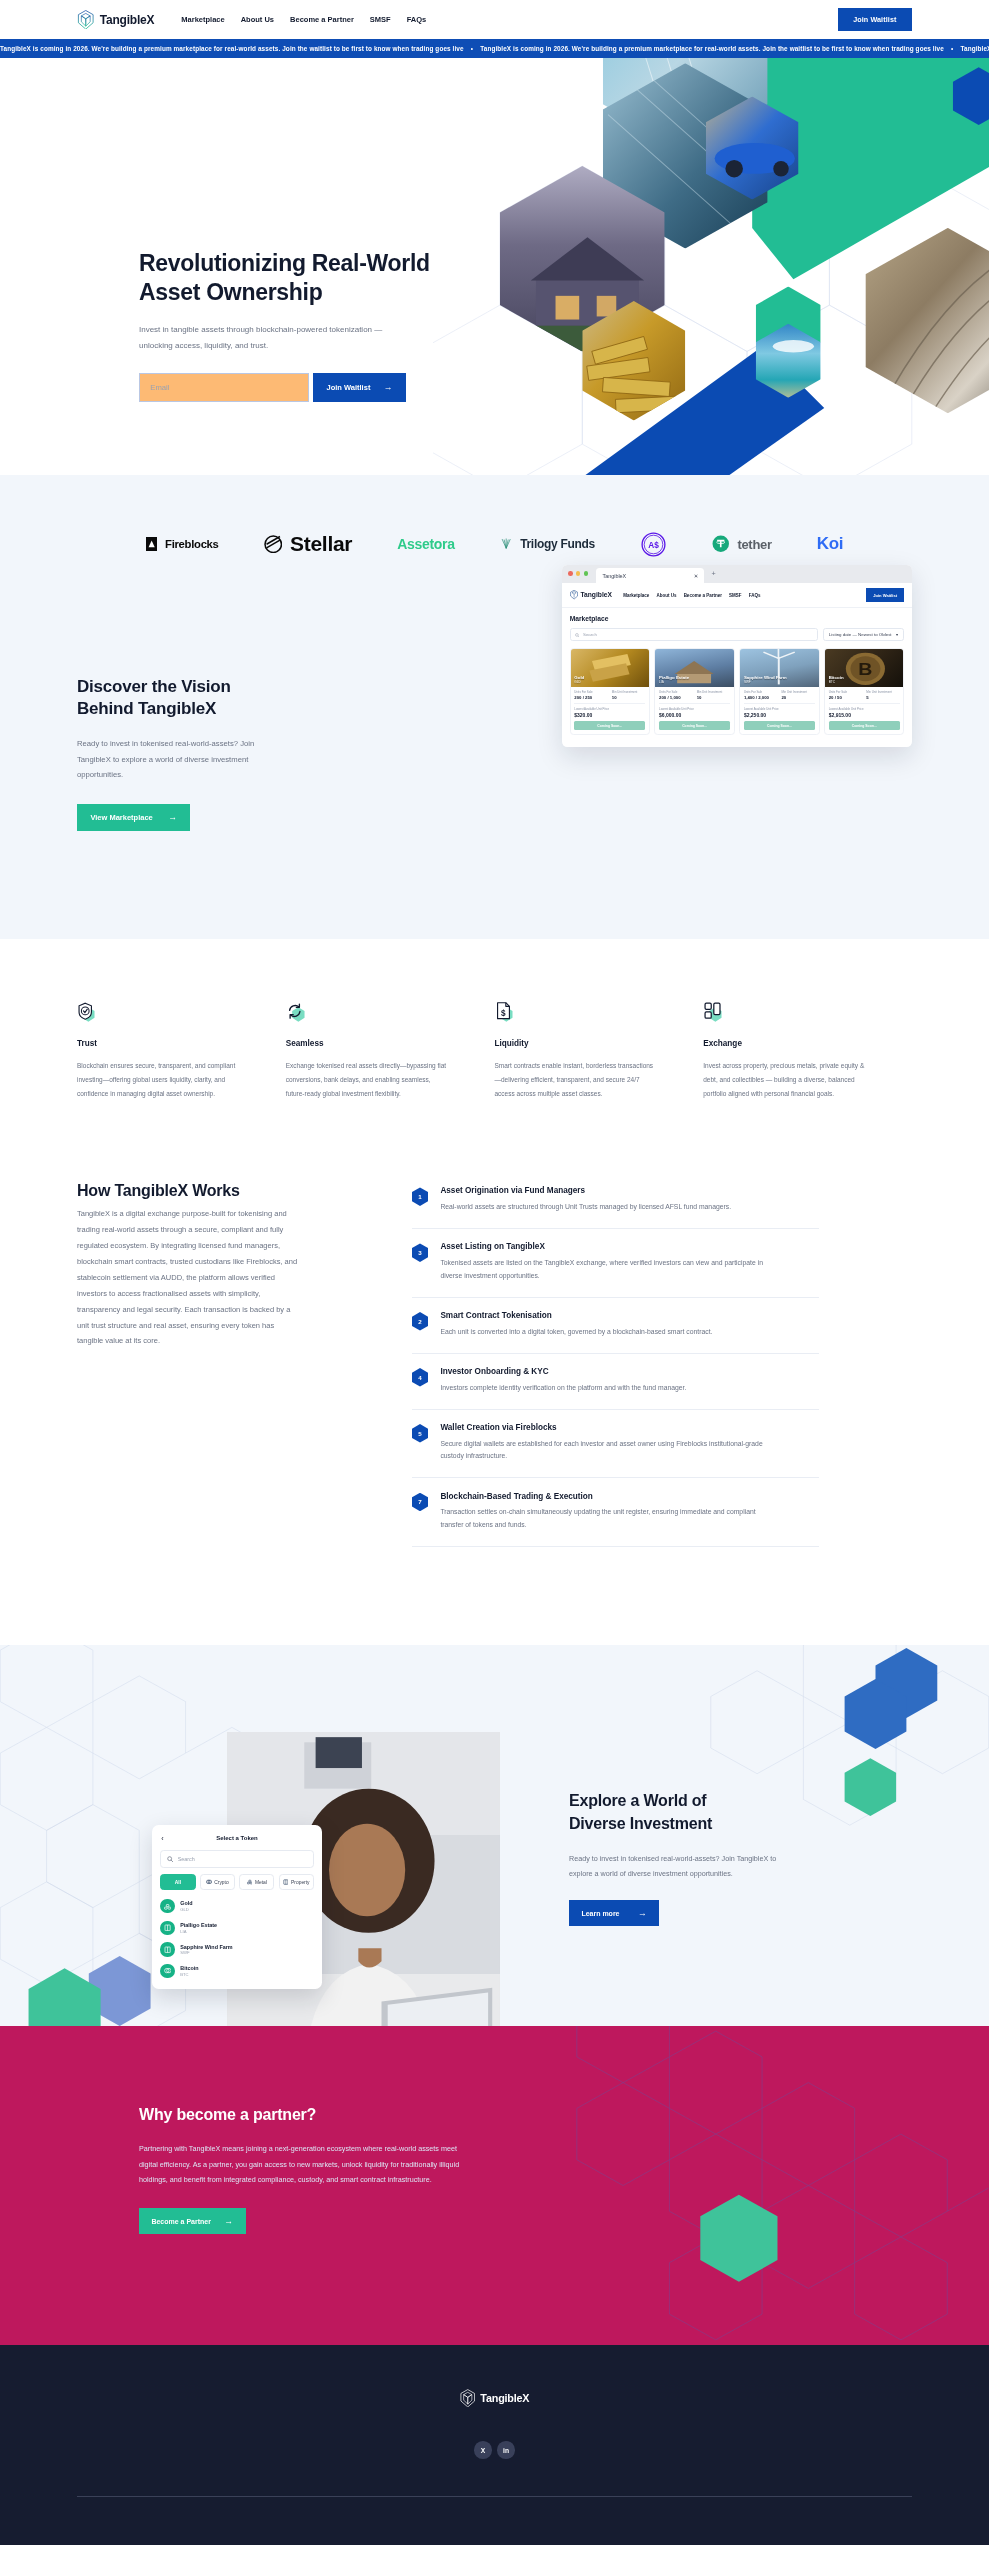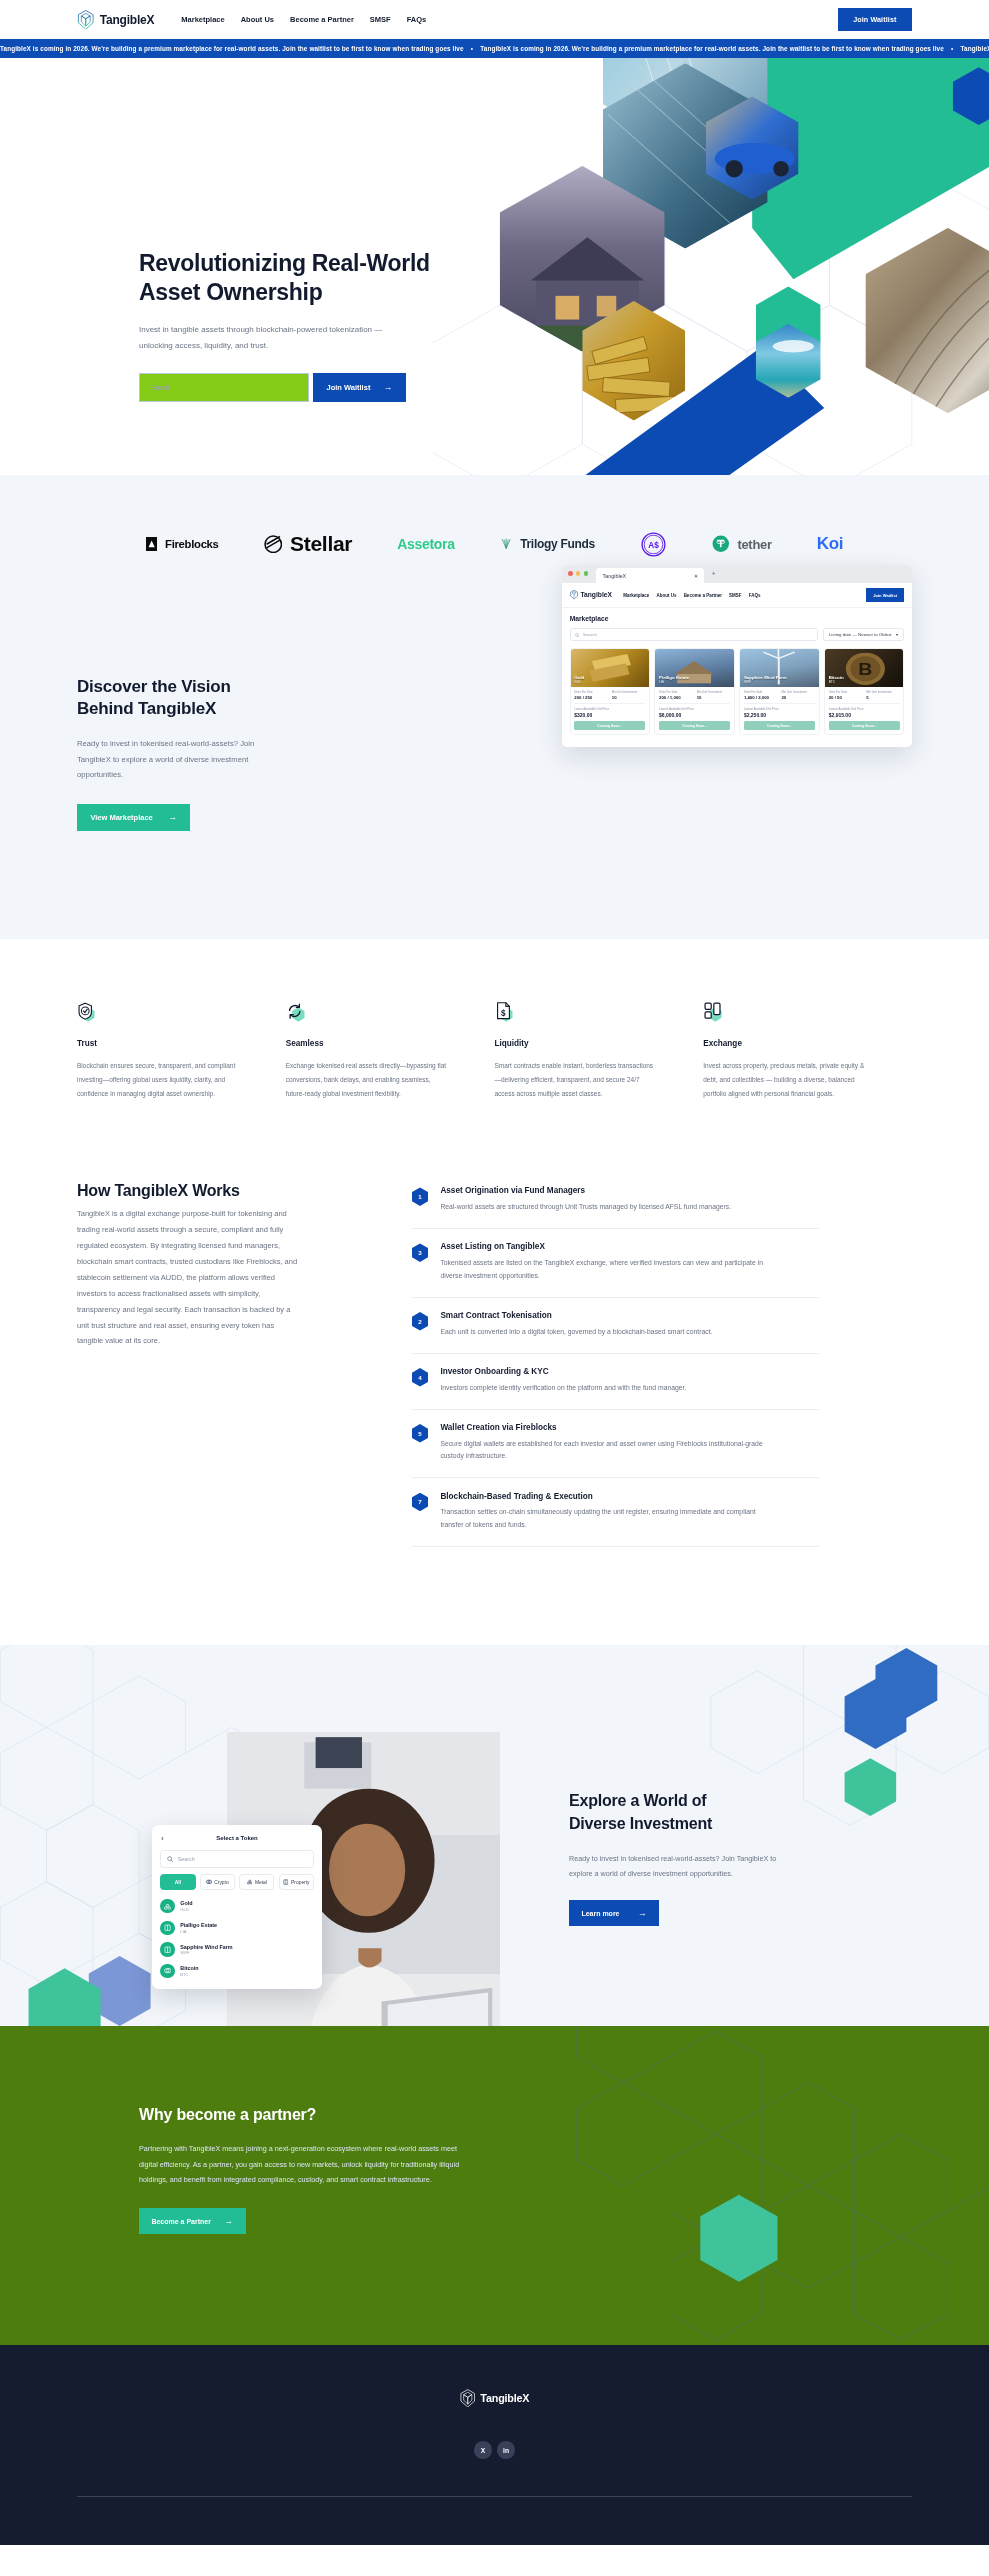--- a/index.html
+++ b/index.html
@@ -41,21 +41,21 @@
   
   .hero { position: relative; height: 417px; background: #fff; overflow: hidden; }
   .hero-art { position: absolute; right: 0; top: 0; width: 556px; height: 417px; overflow: hidden; }
   .hero-copy { position: absolute; left: 139px; top: 191px; width: 309px; z-index: 6; }
   .hero-h1 {
     font-size: 23px; line-height: 1.28; font-weight: 700; letter-spacing: -0.3px; color: #121a2e;
   }
   .hero-sub { margin-top: 15px; font-size: 8px; line-height: 1.95; color: #6b7384; max-width: 273px; }
   .hero-form { margin-top: 19.6px; display: flex; align-items: stretch; gap: 0; }
   .email-input {
-    width: 170px; height: 29px; border: 0.5px solid #b9c7e4; background: #84cc16;
+    width: 170px; height: 29px; border: 0.5px solid #b9c7e4; background: #fdba74;
     font-family: inherit; font-size: 7.7px; color: #121a2e; padding: 0 10.3px; outline: none;
   }
   .email-input::placeholder { color: #9aa2b1; }
   .btn-join-hero {
     background: #0b4bb3; color: #fff; border: none; font-family: inherit; font-size: 7.5px;
     font-weight: 700; padding: 0 13.4px; height: 29px; cursor: pointer;
     display: flex; align-items: center; gap: 13.4px; margin-left: 4.1px;
   }
   .arrow { font-size: 8.8px; line-height: 1; }
 
@@ -191,21 +191,21 @@
   .explore-copy { position: absolute; left: 569px; top: 144px; width: 268px; }
   .explore-h2 { font-size: 16px; line-height: 1.45; font-weight: 700; letter-spacing: -0.2px; color: #121a2e; }
   .explore-p { margin-top: 15.5px; font-size: 7.2px; line-height: 2.15; color: #6b7384; width: 216px; }
   .btn-blue {
     margin-top: 18.5px; background: #0b4bb3; color: #fff; border: none; font-family: inherit;
     font-size: 7px; font-weight: 700; height: 26px; padding: 0 12.4px; cursor: pointer;
     display: inline-flex; align-items: center; gap: 18.5px;
   }
 
   
-  .partner { position: relative; background: #4d7c0f; height: 319px; overflow: hidden; }
+  .partner { position: relative; background: #be185d; height: 319px; overflow: hidden; }
   .partner-inner { position: relative; z-index: 3; padding: 80px 0 0 139px; width: 433px; }
   .partner-h2 { font-size: 16px; font-weight: 700; color: #fff; letter-spacing: -0.2px; }
   .partner-p { margin-top: 17.5px; font-size: 7.2px; line-height: 2.15; color: #dce6f6; width: 325px; }
   .btn-partner {
     margin-top: 20.6px; background: #22bd94; color: #fff; border: none; font-family: inherit;
     font-size: 7px; font-weight: 700; height: 26px; padding: 0 12.4px; cursor: pointer;
     display: inline-flex; align-items: center; gap: 13.4px;
   }
 
   

